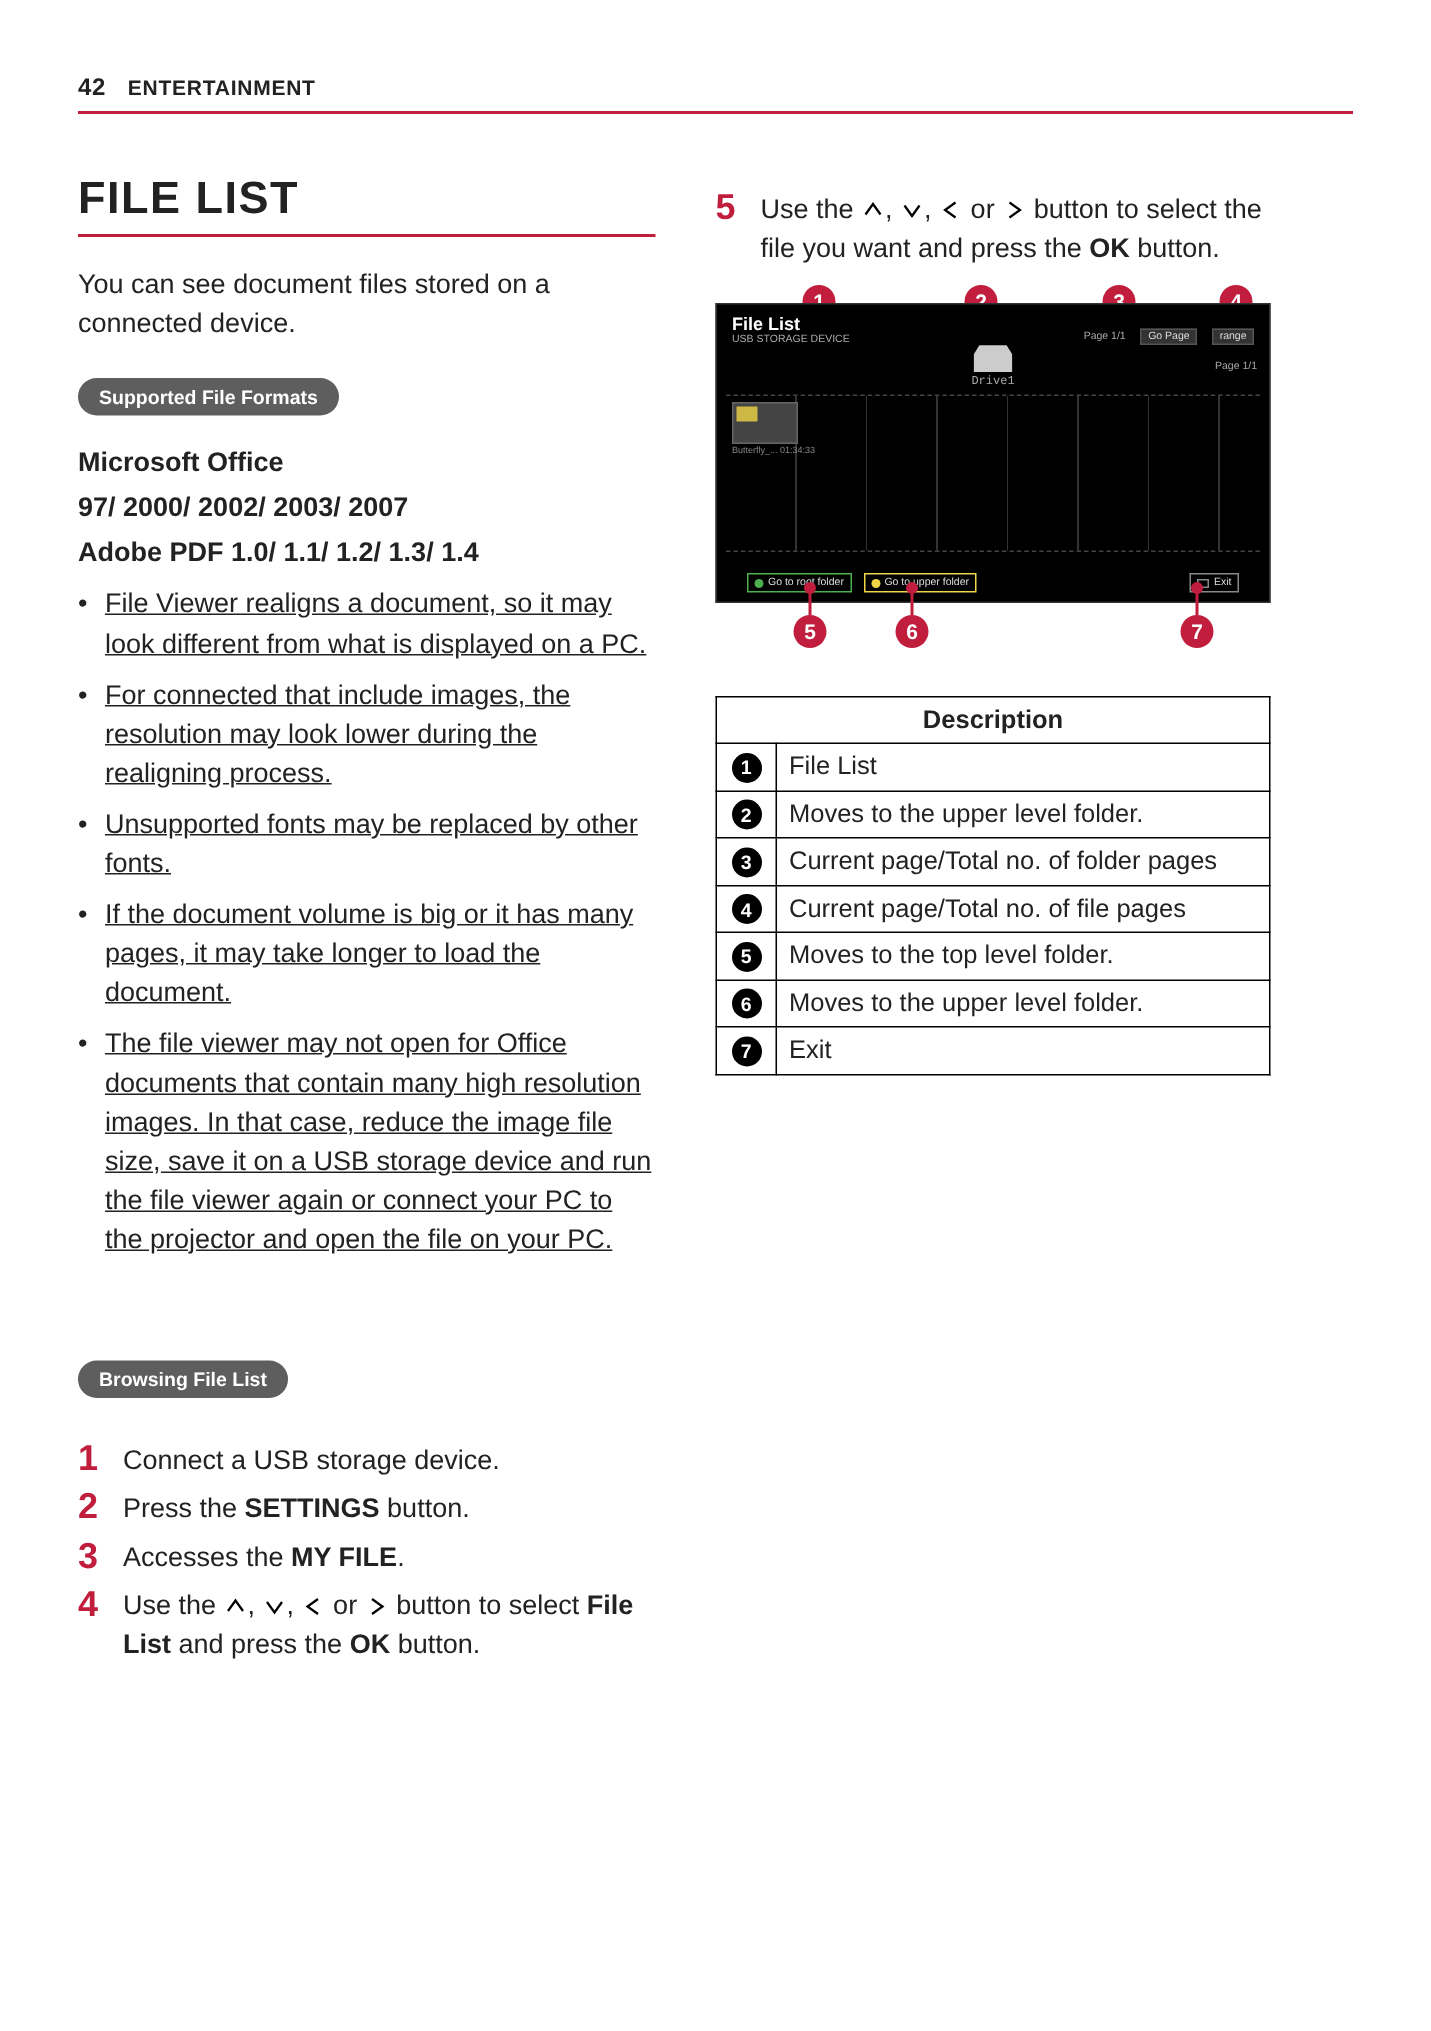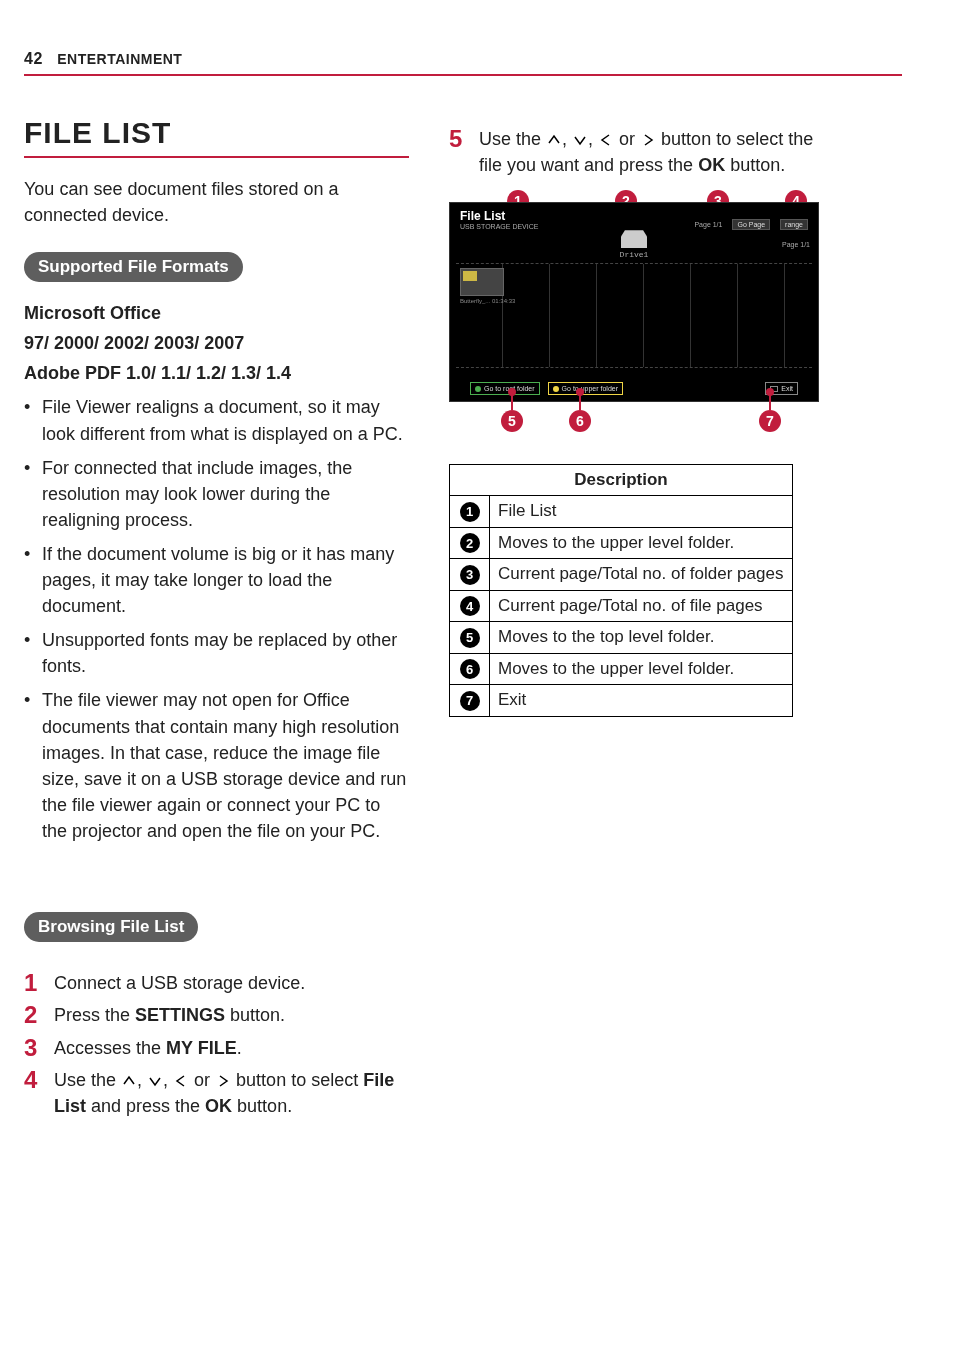--- a/index.html
+++ b/index.html
@@ -5,21 +5,21 @@
   * { margin: 0; padding: 0; box-sizing: border-box; }
   body {
     font-family: Arial, Helvetica, sans-serif;
     width: 954px;
     height: 1354px;
     background: #fff;
     position: relative;
     color: #222;
   }
   .page {
-    padding: 50px 52px 40px 24px;
+    padding: 50px 52px 40px 52px;
   }
   .page-num {
     font-weight: bold;
     font-size: 16px;
     display: inline-block;
     margin-right: 10px;
   }
   .section-header {
     font-size: 14px;
     font-weight: bold;
@@ -47,34 +47,35 @@
     font-size: 18px;
     font-weight: normal;
     line-height: 1.45;
     margin-bottom: 24px;
   }
   .pill {
     background: #5e5e5e;
     color: #fff;
     border-radius: 16px;
     padding: 5px 14px;
-    font-size: 17px;
+    font-size: 13px;
     font-weight: bold;
     display: inline-block;
     margin-bottom: 18px;
   }
   .formats {
     font-size: 18px;
     font-weight: bold;
     line-height: 1.45;
     margin-bottom: 4px;
   }
   .bullets {
     list-style: none;
     margin-top: 8px;
+    text-decoration: underline;
   }
   .bullets li {
     position: relative;
     padding-left: 18px;
     font-size: 18px;
     line-height: 1.45;
     margin-bottom: 8px;
     font-weight: 300;
   }
   .bullets li::before {
@@ -205,21 +206,21 @@
     width: 2px;
     background: #c11d3d;
   }
   .cdot {
     position:absolute; width:8px; height:8px; border-radius:50%; background:#c11d3d;
   }
 
   
   table.desc {
     border-collapse: collapse;
-    width: 344px;
+    width: 370px;
     margin-top: 26px;
     font-size: 17px;
   }
   table.desc th, table.desc td {
     border: 1px solid #000;
     padding: 5px 8px;
     text-align: left;
     vertical-align: middle;
   }
   table.desc th {
@@ -253,22 +254,22 @@
 
       <span class="pill">Supported File Formats</span>
 
       <p class="formats">Microsoft Office</p>
       <p class="formats">97/ 2000/ 2002/ 2003/ 2007</p>
       <p class="formats">Adobe PDF 1.0/ 1.1/ 1.2/ 1.3/ 1.4</p>
 
       <ul class="bullets">
         <li>File Viewer realigns a document, so it may look different from what is displayed on a PC.</li>
         <li>For connected that include images, the resolution may look lower during the realigning process.</li>
+        <li>Unsupported fonts may be replaced by other fonts.</li>
         <li>If the document volume is big or it has many pages, it may take longer to load the document.</li>
-        <li>Unsupported fonts may be replaced by other fonts.</li>
         <li>The file viewer may not open for Office documents that contain many high resolution images. In that case, reduce the image file size, save it on a USB storage device and run the file viewer again or connect your PC to the projector and open the file on your PC.</li>
       </ul>
 
       <div style="height:60px"></div>
 
       <span class="pill">Browsing File List</span>
 
       <div class="steps">
         <div class="step">
           <div class="step-num">1</div>

